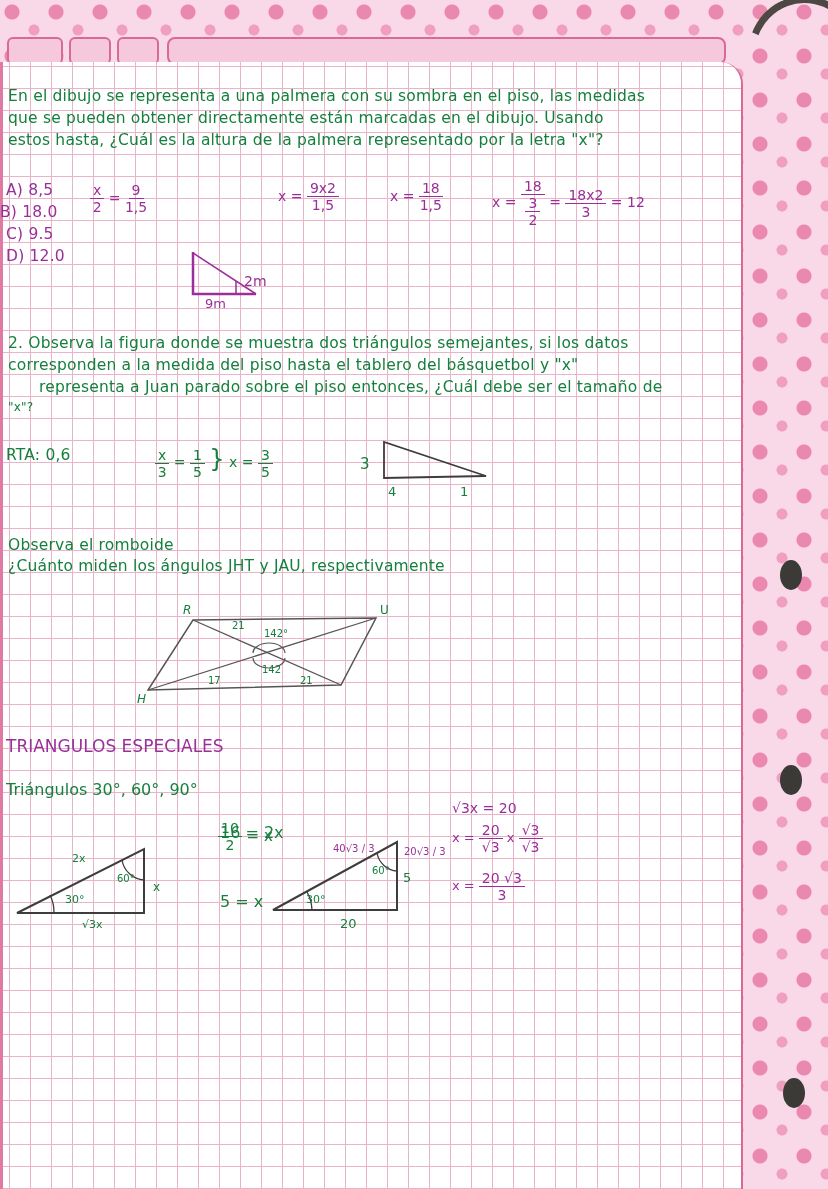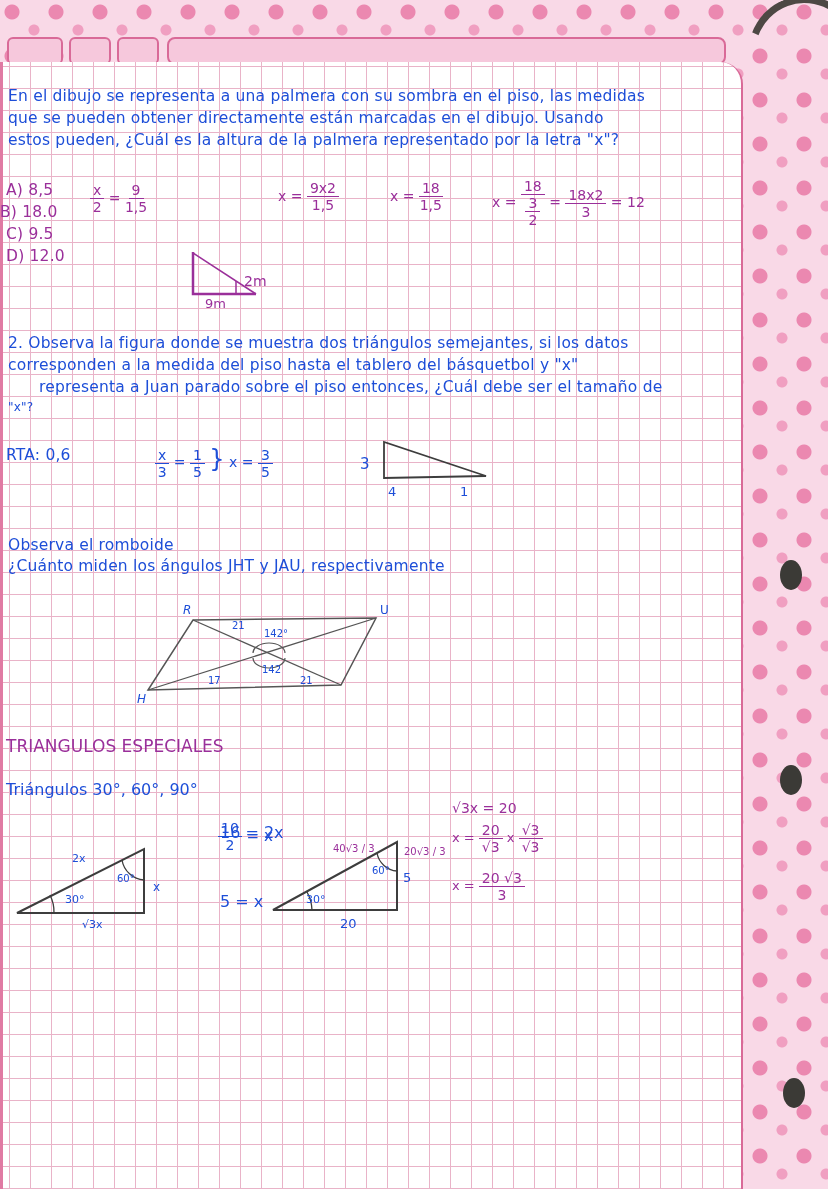--- a/index.html
+++ b/index.html
@@ -17,21 +17,21 @@
     border-top-right-radius:22px;
     background-image:
       linear-gradient(to right, #e9b3c8 1px, transparent 1px),
       linear-gradient(to bottom, #e9b3c8 1px, transparent 1px);
     background-size:21px 22px; background-position:6px 4px;
     border-right:2px solid #d96a98; border-left:3px solid #e07aa3; }
   .ring { position:absolute; border:7px solid #4d4844; border-radius:50%; border-left-color:transparent; border-bottom-color:transparent; }
   .hole { position:absolute; width:22px; height:30px; border-radius:50%; background:#3b3a36; }
   .hw { position:absolute; font-family:"DejaVu Sans", sans-serif; color:#3b3b3b; white-space:nowrap; }
   .purple { color:#9a2f9a; }
-  .ink { color:#1d4ed8; }
+  .ink { color:#15803d; }
   .p { font-size:15.5px; line-height:20px; letter-spacing:.2px; }
   .frac { display:inline-flex; flex-direction:column; align-items:center; vertical-align:middle; font-size:14px; line-height:16px; }
   .frac .n { border-bottom:1.5px solid currentColor; padding:0 3px; }
   svg { position:absolute; overflow:visible; }
 </style>
 </head>
 <body>
 
 <div class="frame"></div>
 <div class="pattern"></div>
@@ -43,21 +43,21 @@
 
 <div class="paper"></div>
 
 <div class="ring" style="left:748px;top:-5px;width:110px;height:130px;transform:rotate(-20deg);"></div>
 <div class="hole" style="left:780px;top:560px;"></div>
 <div class="hole" style="left:780px;top:765px;"></div>
 <div class="hole" style="left:783px;top:1078px;"></div>
 
 <div class="hw p ink" style="left:8px;top:86px;">En el dibujo se representa a una palmera con su sombra en el piso, las medidas</div>
 <div class="hw p ink" style="left:8px;top:108px;">que se pueden obtener directamente están marcadas en el dibujo. Usando</div>
-<div class="hw p ink" style="left:8px;top:130px;">estos pueden, ¿Cuál es la altura de la palmera representado por la letra "x"?</div>
+<div class="hw p ink" style="left:8px;top:130px;">estos hasta, ¿Cuál es la altura de la palmera representado por la letra "x"?</div>
 
 <div class="hw p purple" style="left:6px;top:180px;">A) 8,5</div>
 <div class="hw p purple" style="left:0;top:202px;">B) 18.0</div>
 <div class="hw p purple" style="left:6px;top:224px;">C) 9.5</div>
 <div class="hw p purple" style="left:6px;top:246px;">D) 12.0</div>
 
 <div class="hw purple" style="left:90px;top:182px;font-size:14px;">
   <span class="frac">
       <span class="n">x</span>
       <span>2</span>

